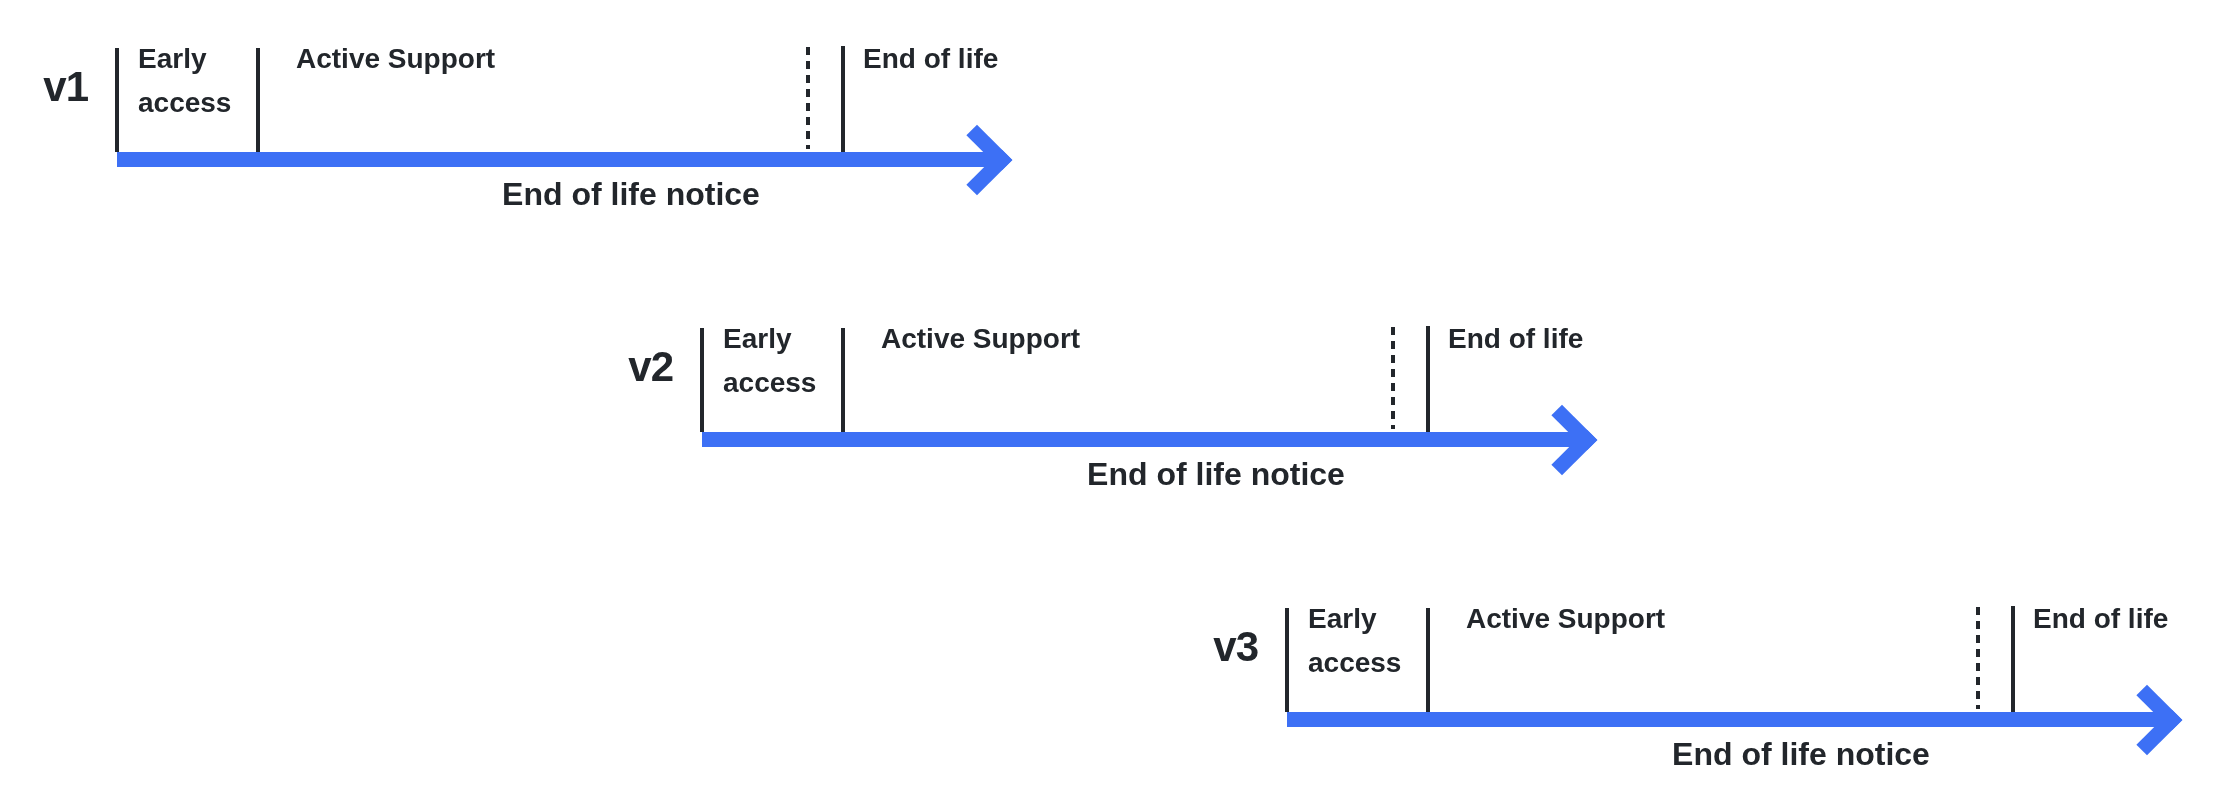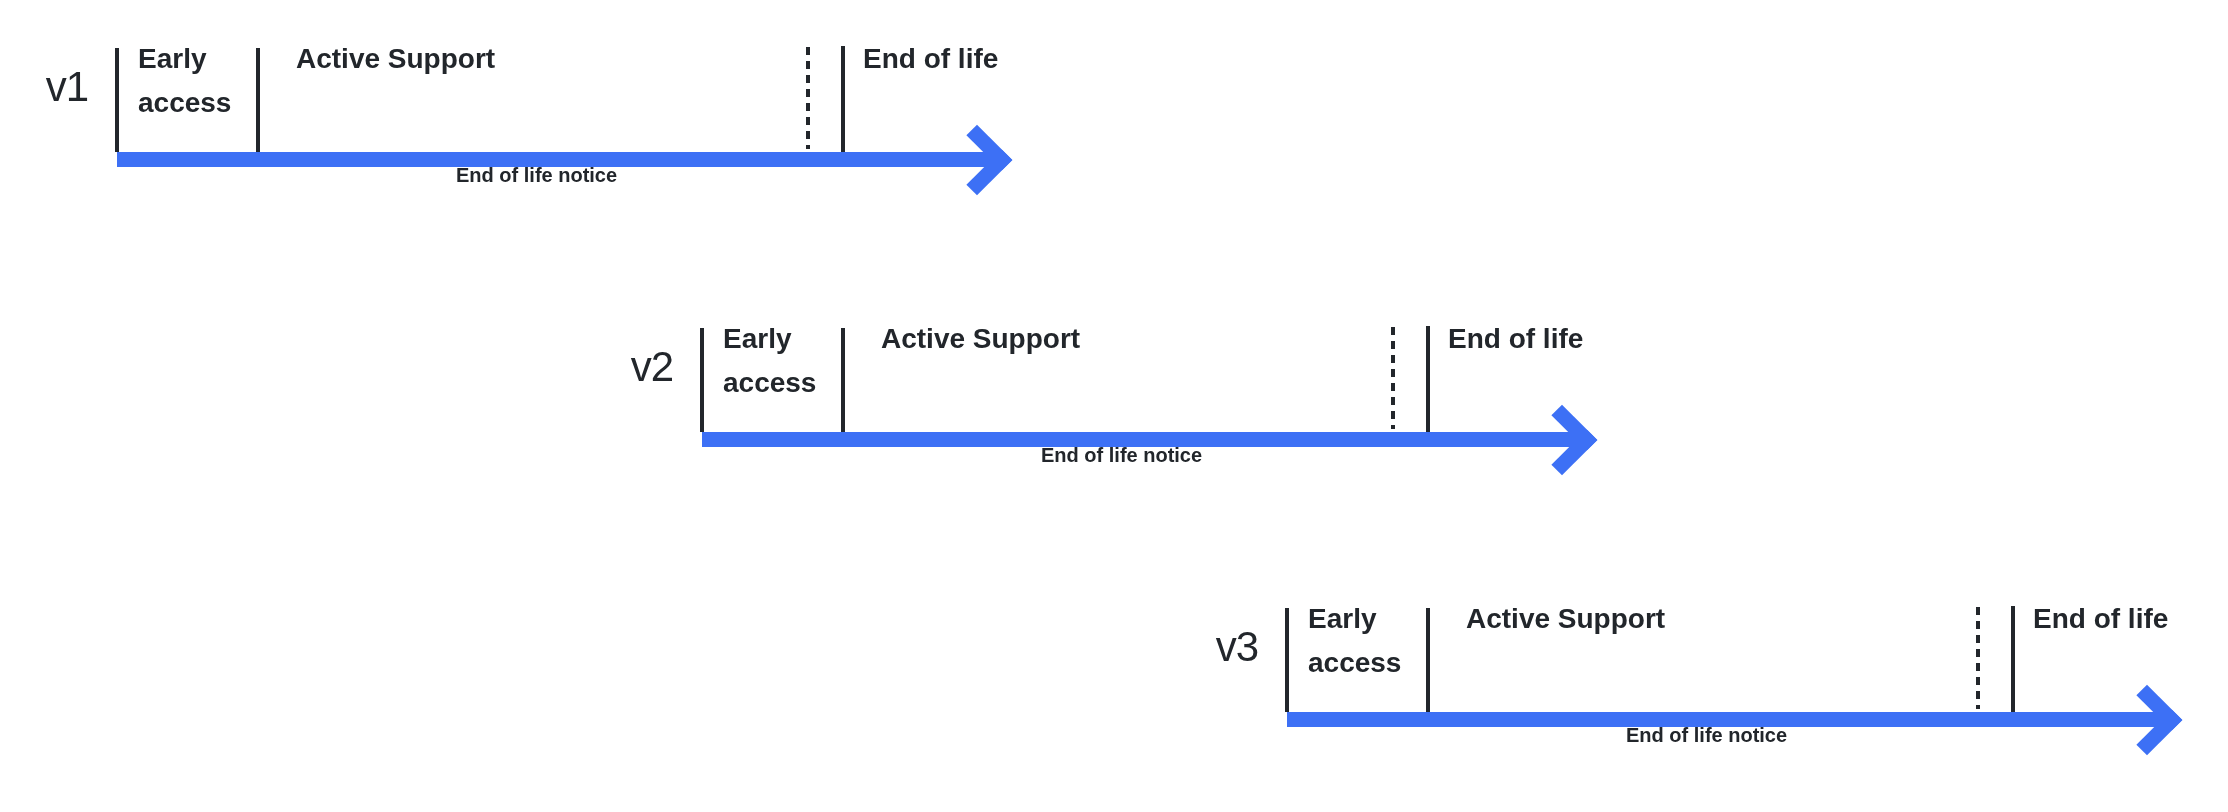--- a/index.html
+++ b/index.html
@@ -21,21 +21,21 @@
   #row-v2 { left: 585px;  top: 280px; }
   #row-v3 { left: 1170px; top: 560px; }
 
   .vlabel {
     position: absolute;
     left: 0px;
     top: 64px;
     width: 88px;
     text-align: right;
     font-size: 42px;
-    font-weight: 400;
+    font-weight: 700;
     letter-spacing: -1px;
     line-height: 46px;
   }
   .tick {
     position: absolute;
     width: 4px;
     background: #22262b;
   }
   .tick-start { left: 115px; top: 48px; height: 104px; }
   .tick-mid   { left: 256px; top: 48px; height: 104px; }
@@ -65,24 +65,24 @@
     position: absolute;
     left: 952px; top: 135px;
     width: 50px; height: 50px;
     box-sizing: border-box;
     border-top: 15px solid #3d70f5;
     border-right: 15px solid #3d70f5;
     transform: rotate(45deg);
   }
   .notice {
     position: absolute;
-    left: 456px; top: 164px;
+    left: 456px; top: 176px;
     width: 350px;
-    text-align: left;
-    font-size: 20px;
+    text-align: center;
+    font-size: 32px;
     font-weight: 700;
     white-space: nowrap;
   }
 </style>
 </head>
 <body>
 
 <div class="timeline-row" id="row-v1">
   <div class="vlabel">v1</div>
   <div class="tick tick-start"></div>

